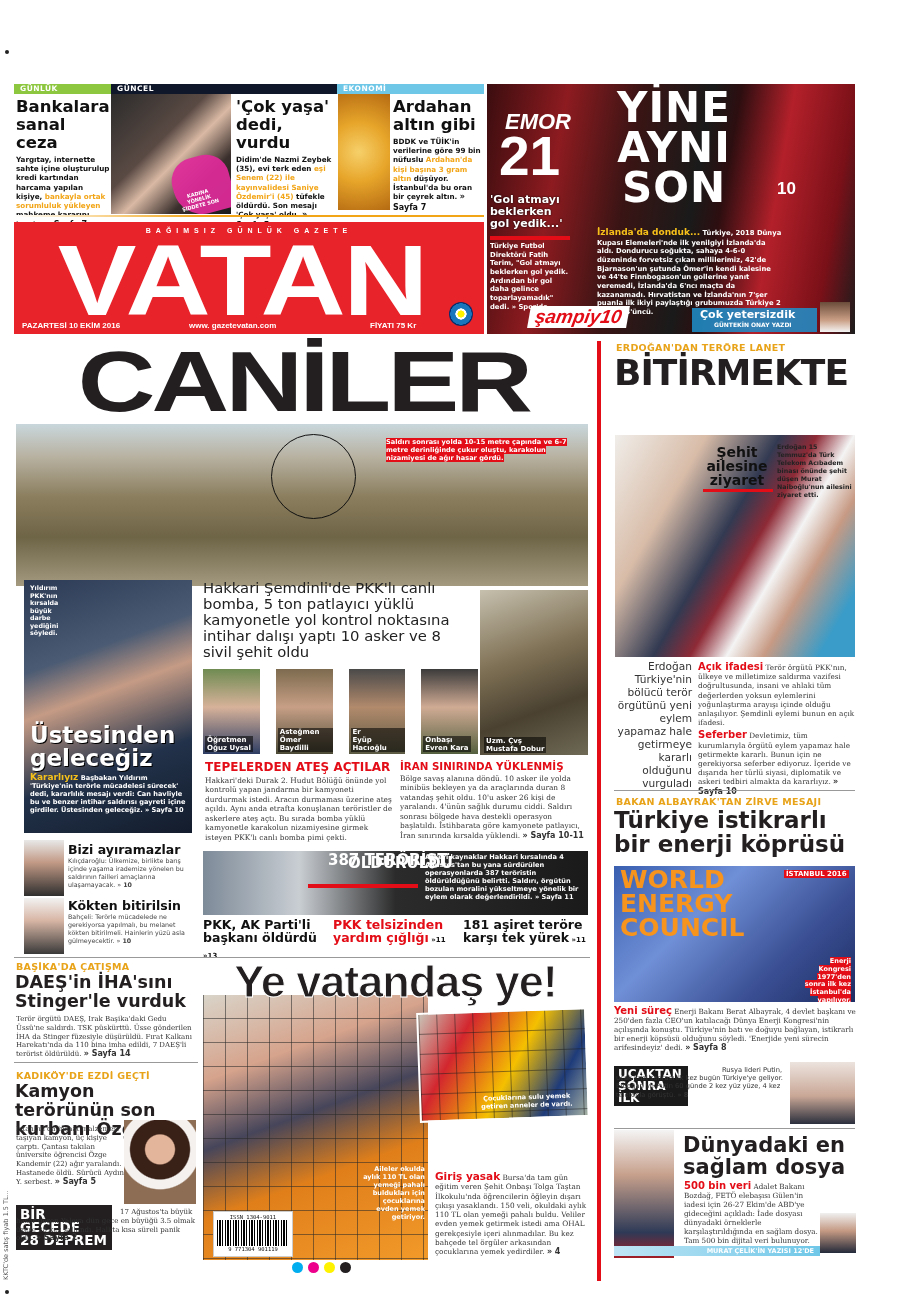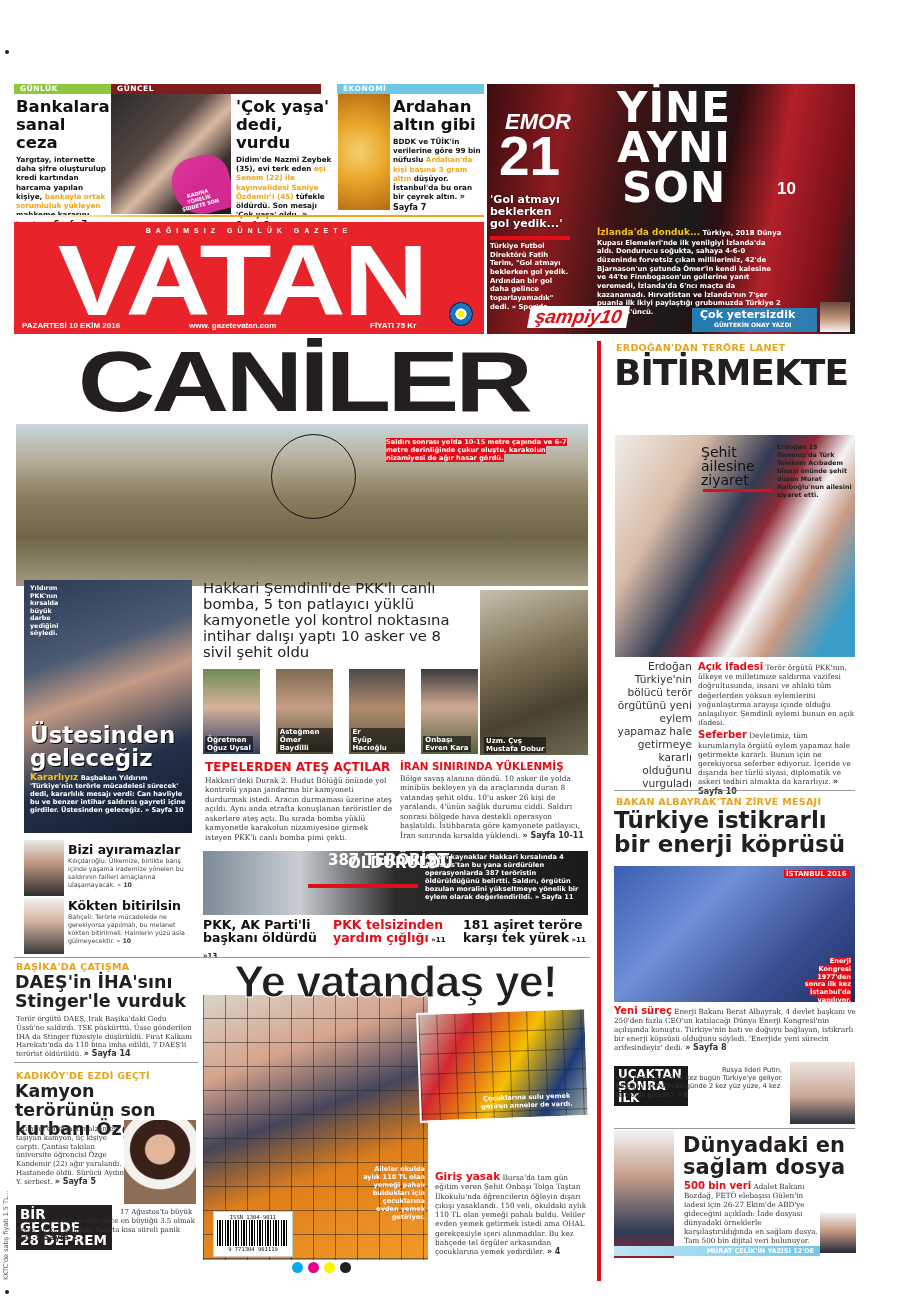--- a/index.html
+++ b/index.html
@@ -19,27 +19,27 @@
 .photo{overflow:hidden}
 .cap{font-size:7px;font-weight:bold;color:#fff;background:rgba(0,0,0,.55);padding:0 2px;line-height:1.15}
 .vr{background:#e30d17}
 .hr{height:1px;background:#999}
 </style>
 </head>
 <body>
 
 <div class="abs" style="left:14px;top:84px;width:470px;height:6px;">
   <div class="abs tag" style="left:0;top:0;width:97px;height:10px;background:#8dc63f;font-size:7.5px;line-height:8px">GÜNLÜK</div>
-  <div class="abs tag" style="left:97px;top:0;width:210px;height:10px;background:#7f1d1d;font-size:7.5px;line-height:8px">GÜNCEL</div>
+  <div class="abs tag" style="left:97px;top:0;width:226px;height:10px;background:#0f172a;font-size:7.5px;line-height:8px">GÜNCEL</div>
   <div class="abs tag" style="left:323px;top:0;width:147px;height:10px;background:#6fc7e8;font-size:7.5px;line-height:8px">EKONOMİ</div>
 </div>
 
 <div class="abs" style="left:16px;top:98px;width:94px">
   <div class="hl sans" style="font-size:16.5px;line-height:18px;font-weight:900">Bankalara sanal ceza</div>
-  <div class="body" style="font-size:7.2px;margin-top:3px;font-weight:bold"><span>Yargıtay, internette daha şifre oluşturulup kredi kartından harcama yapılan kişiye, </span><span class="ora">bankayla ortak sorumluluk yükleyen</span><span> mahkeme kararını bozdu.</span> <span class="ref">» </span><span class="ref">Sayfa 7</span></div>
+  <div class="body" style="font-size:7.2px;margin-top:3px;font-weight:bold"><span>Yargıtay, internette sahte içine oluşturulup kredi kartından harcama yapılan kişiye, </span><span class="ora">bankayla ortak sorumluluk yükleyen</span><span> mahkeme kararını bozdu.</span> <span class="ref">» </span><span class="ref">Sayfa 7</span></div>
 </div>
 
 <div class="abs photo" style="left:111px;top:94px;width:120px;height:120px;background:linear-gradient(135deg,#2b2b2b 0%,#5a4a44 40%,#d9b9a4 55%,#3a2f2c 75%,#1b1b1b 100%)">
   <div class="abs" style="left:62px;top:62px;width:58px;height:58px;background:#e02a9a;border-radius:40% 40% 10% 50%;transform:rotate(-15deg);opacity:.92"></div>
   <div class="abs" style="left:68px;top:96px;width:40px;font-size:5px;color:#fff;font-weight:bold;text-align:center;transform:rotate(-15deg)">KADINA YÖNELİK ŞİDDETE SON</div>
 </div>
 
 <div class="abs" style="left:236px;top:98px;width:98px">
   <div class="hl sans" style="font-size:16.5px;line-height:18px;font-weight:900">'Çok yaşa' dedi, vurdu</div>
   <div class="body" style="font-size:7.2px;margin-top:3px;font-weight:bold"><span>Didim'de Nazmi Zeybek (35), evi terk eden </span><span class="ora">eşi Senem (22) ile kayınvalidesi Saniye Özdemir'i (45)</span><span> tüfekle öldürdü. Son mesajı 'Çok yaşa' oldu.</span> <span class="ref">» </span><span class="ref">Sayfa 5</span></div>
@@ -148,38 +148,43 @@
   <div class="sans" style="font-size:12.5px;font-weight:bold;line-height:13px;width:125px;color:#111"><span>181 aşiret teröre karşı tek yürek</span><span style="font-size:7px"> »</span><span style="font-size:7px">11</span></div>
 </div>
 <div class="abs hr" style="left:14px;top:957px;width:576px"></div>
 
 <div class="abs vr" style="left:597px;top:341px;width:4px;height:940px"></div>
 <div class="abs kicker" style="left:616px;top:342px">ERDOĞAN'DAN TERÖRE LANET</div>
 <div class="abs sans" style="left:614px;top:355px;font-size:36px;line-height:36px;font-weight:bold;color:#231f20;letter-spacing:-1px">
   <div>BİTİRMEKTE</div>
 </div>
 <div class="abs photo" style="left:615px;top:435px;width:240px;height:222px;background:linear-gradient(120deg,#f0ede9 0%,#d8bca8 25%,#323a52 45%,#8e2a36 55%,#f4f4f4 65%,#c79a84 75%,#3a9cc8 90%)">
-  <div class="abs sans" style="left:86px;top:10px;width:72px;text-align:left;font-size:14px;font-weight:400;line-height:14px;color:#111">
+  <div class="abs sans" style="left:86px;top:10px;width:72px;text-align:center;font-size:14px;font-weight:700;line-height:14px;color:#111">
     <div>Şehit</div>
     <div>ailesine</div>
     <div>ziyaret</div>
   </div>
   <div class="abs" style="left:88px;top:54px;width:70px;height:3px;background:#e30d17"></div>
   <div class="abs" style="left:162px;top:8px;width:78px;font-size:6.3px;font-weight:bold;line-height:8px;color:#222">Erdoğan 15 Temmuz'da Türk Telekom Acıbadem binası önünde şehit düşen Murat Naiboğlu'nun ailesini ziyaret etti.</div>
 </div>
 <div class="abs sans" style="left:612px;top:660px;width:80px;text-align:right;font-size:10.6px;line-height:13px;color:#333">Erdoğan Türkiye'nin bölücü terör örgütünü yeni eylem yapamaz hale getirmeye kararlı olduğunu vurguladı</div>
 <div class="abs" style="left:698px;top:662px;width:157px">
   <div class="body serif" style="font-size:7.3px;line-height:9.2px;color:#333"><span class="sans red" style="font-size:10px;font-weight:bold">Açık ifadesi</span> <span>Terör örgütü PKK'nın, ülkeye ve milletimize saldırma vazifesi doğrultusunda, insani ve ahlaki tüm değerlerden yoksun eylemlerini yoğunlaştırma arayışı içinde olduğu anlaşılıyor. Şemdinli eylemi bunun en açık ifadesi.</span></div>
   <div class="body serif" style="font-size:7.3px;line-height:9.2px;color:#333;margin-top:3px"><span class="sans red" style="font-size:10px;font-weight:bold">Seferber</span> <span>Devletimiz, tüm kurumlarıyla örgütü eylem yapamaz hale getirmekte kararlı. Bunun için ne gerekiyorsa seferber ediyoruz. İçeride ve dışarıda her türlü siyasi, diplomatik ve askeri tedbiri almakta da kararlıyız.</span> <span class="ref">» </span><span class="ref">Sayfa 10</span></div>
 </div>
 <div class="abs hr" style="left:614px;top:790px;width:241px"></div>
 
 <div class="abs kicker" style="left:616px;top:796px">BAKAN ALBAYRAK'TAN ZİRVE MESAJI</div>
 <div class="abs sans" style="left:614px;top:808px;width:245px;font-size:23px;line-height:24px;font-weight:bold;color:#231f20">Türkiye istikrarlı bir enerji köprüsü</div>
 <div class="abs photo" style="left:614px;top:866px;width:241px;height:136px;background:linear-gradient(135deg,#3a5fb0 0%,#6f8fd6 35%,#3a4f94 70%,#1e2d62 100%)">
+  <div class="abs sans" style="left:6px;top:2px;font-size:25px;font-weight:900;line-height:24px;color:#f7941d">
+    <div>WORLD</div>
+    <div>ENERGY</div>
+    <div>COUNCIL</div>
+  </div>
   <div class="abs sans" style="left:170px;top:4px;font-size:7px;font-weight:bold;color:#fff;background:#e30d17;padding:0 2px">İSTANBUL 2016</div>
   <div class="abs" style="left:185px;top:92px;width:52px;font-size:6.5px;color:#fff;font-weight:bold;text-align:right;line-height:7.8px"><span style="background:#e30d17">Enerji Kongresi 1977'den sonra ilk kez İstanbul'da yapılıyor.</span></div>
 </div>
 <div class="abs body serif" style="left:614px;top:1006px;width:243px;font-size:7.2px;line-height:9px;color:#333"><span class="sans red" style="font-size:10px;font-weight:bold">Yeni süreç</span> <span>Enerji Bakanı Berat Albayrak, 4 devlet başkanı ve 250'den fazla CEO'un katılacağı Dünya Enerji Kongresi'nin açılışında konuştu. Türkiye'nin batı ve doğuyu bağlayan, istikrarlı bir enerji köpsüsü olduğunu söyledi. 'Enerjide yeni sürecin arifesindeyiz' dedi.</span> <span class="ref">» </span><span class="ref">Sayfa 8</span></div>
 
 <div class="abs" style="left:614px;top:1066px;width:74px;background:#1a1a1a;color:#fff;font-size:12px;font-weight:900;line-height:12px;padding:2px 4px">
   <div class="sans">UÇAKTAN</div>
   <div class="sans">SONRA İLK</div>
 </div>
 <div class="abs photo" style="left:790px;top:1062px;width:65px;height:62px;background:linear-gradient(#ece3de,#c9a796 55%,#2b2f3d)"></div>

